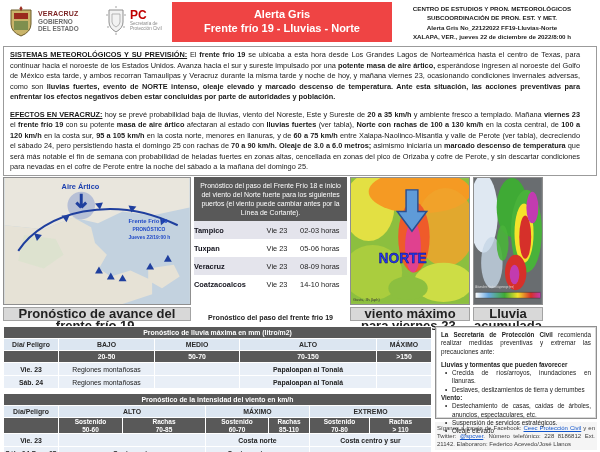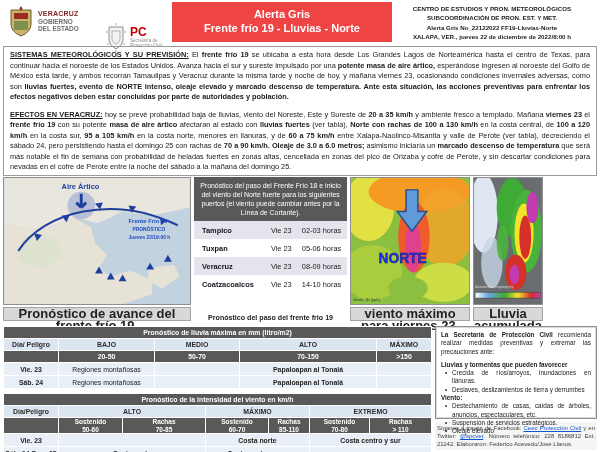--- a/index.html
+++ b/index.html
@@ -5,46 +5,46 @@
   * { margin:0; padding:0; box-sizing:border-box; }
   body { width:600px; height:452px; font-family:"Liberation Sans", sans-serif; background:#fff; color:#111; overflow:hidden; }
   .page { position:relative; width:600px; height:452px; background:#fff; }
 
   
   .hdr { position:absolute; top:0; left:0; width:600px; height:44px; }
   .logo-ver { position:absolute; left:8px; top:6px; display:flex; align-items:center; gap:4px; }
   .logo-ver .txt { line-height:7.5px; }
   .ver-name { font-weight:bold; font-size:7px; color:#7a1f1f; letter-spacing:.2px; }
   .ver-sub { font-size:6.4px; color:#6d6d6d; font-weight:bold; }
-  .logo-pc { position:absolute; left:105px; top:22px; display:flex; align-items:center; gap:3px; }
+  .logo-pc { position:absolute; left:105px; top:5px; display:flex; align-items:center; gap:3px; }
   .pc-abbr { font-weight:bold; font-size:12px; color:#c00000; line-height:12px; }
   .pc-sub { font-size:4.6px; color:#8a8a8a; line-height:5.4px; }
   .title-box { position:absolute; left:172px; top:2px; width:220px; height:40px; background:#ef4444; color:#fff; text-align:center; padding-top:5px; }
   .title-box .t1 { font-weight:bold; font-size:11px; line-height:14px; }
   .title-box .t2 { font-weight:bold; font-size:11px; line-height:14px; }
   .org { position:absolute; right:4px; top:4px; width:208px; text-align:center; font-weight:bold; font-size:6.2px; line-height:9.3px; color:#1c1c1c; }
 
   
-  .narrative { position:absolute; top:46px; left:3px; width:594px; height:130px; border:1px solid #9b9b9b; padding:3px 6px 0 6px; font-size:7.35px; line-height:10.5px; text-align:justify; color:#1a1a1a; }
+  .narrative { position:absolute; top:46px; left:3px; width:594px; height:130px; border:1px solid #9b9b9b; padding:3px 16px 0 6px; font-size:7.35px; line-height:10.5px; text-align:justify; color:#1a1a1a; }
   .narrative p + p { margin-top:7px; }
 
   
   .media { position:absolute; top:177px; left:3px; width:540px; height:147px; display:flex; gap:3px; }
   .col { display:flex; flex-direction:column; }
   .map-frame { border:1px solid #8f8f8f; background:#ccd8e2; }
   .caption { margin-top:2px; background:#d8d8d8; border:1px solid #a3a3a3; font-weight:bold; font-size:13px; text-align:center; height:14px; line-height:12px; color:#222; }
   .col1 { width:190px; }
   .col2 { width:160px; }
   .col3 { width:122px; }
   .col4 { flex:1; }
   .ports-hd { background:#595959; color:#fff; font-size:6.9px; line-height:9px; text-align:center; padding:4px 3px; }
   .ports-tbl { width:100%; border-collapse:collapse; font-size:7.4px; }
   .ports-tbl td { height:18px; padding:0 2px; }
   .ports-tbl tr:nth-child(odd) { background:#e4e4ec; }
-  .ports-tbl td.pn { font-weight:bold; color:#14141e; padding-left:8px; }
+  .ports-tbl td.pn { font-weight:bold; color:#14141e; padding-left:0; }
   .ports-tbl td.pc-c { text-align:center; color:#222; }
   .ports-cap { margin-top:auto; font-weight:bold; font-size:7.1px; text-align:center; color:#222; padding-bottom:2px; }
 
   
   .bottom { position:absolute; top:326px; left:3px; width:594px; height:126px; display:flex; gap:4px; }
   .tables { width:428px; }
   table.sked { width:428px; border-collapse:collapse; table-layout:fixed; }
   table.sked td { border:1.5px solid #fff; font-size:6.9px; text-align:center; overflow:hidden; white-space:nowrap; }
   td.bar { background:#595959; color:#fff; font-weight:bold; height:12px; }
   td.lt { background:#dce6f1; color:#2b2b2b; font-weight:bold; height:12px; }

